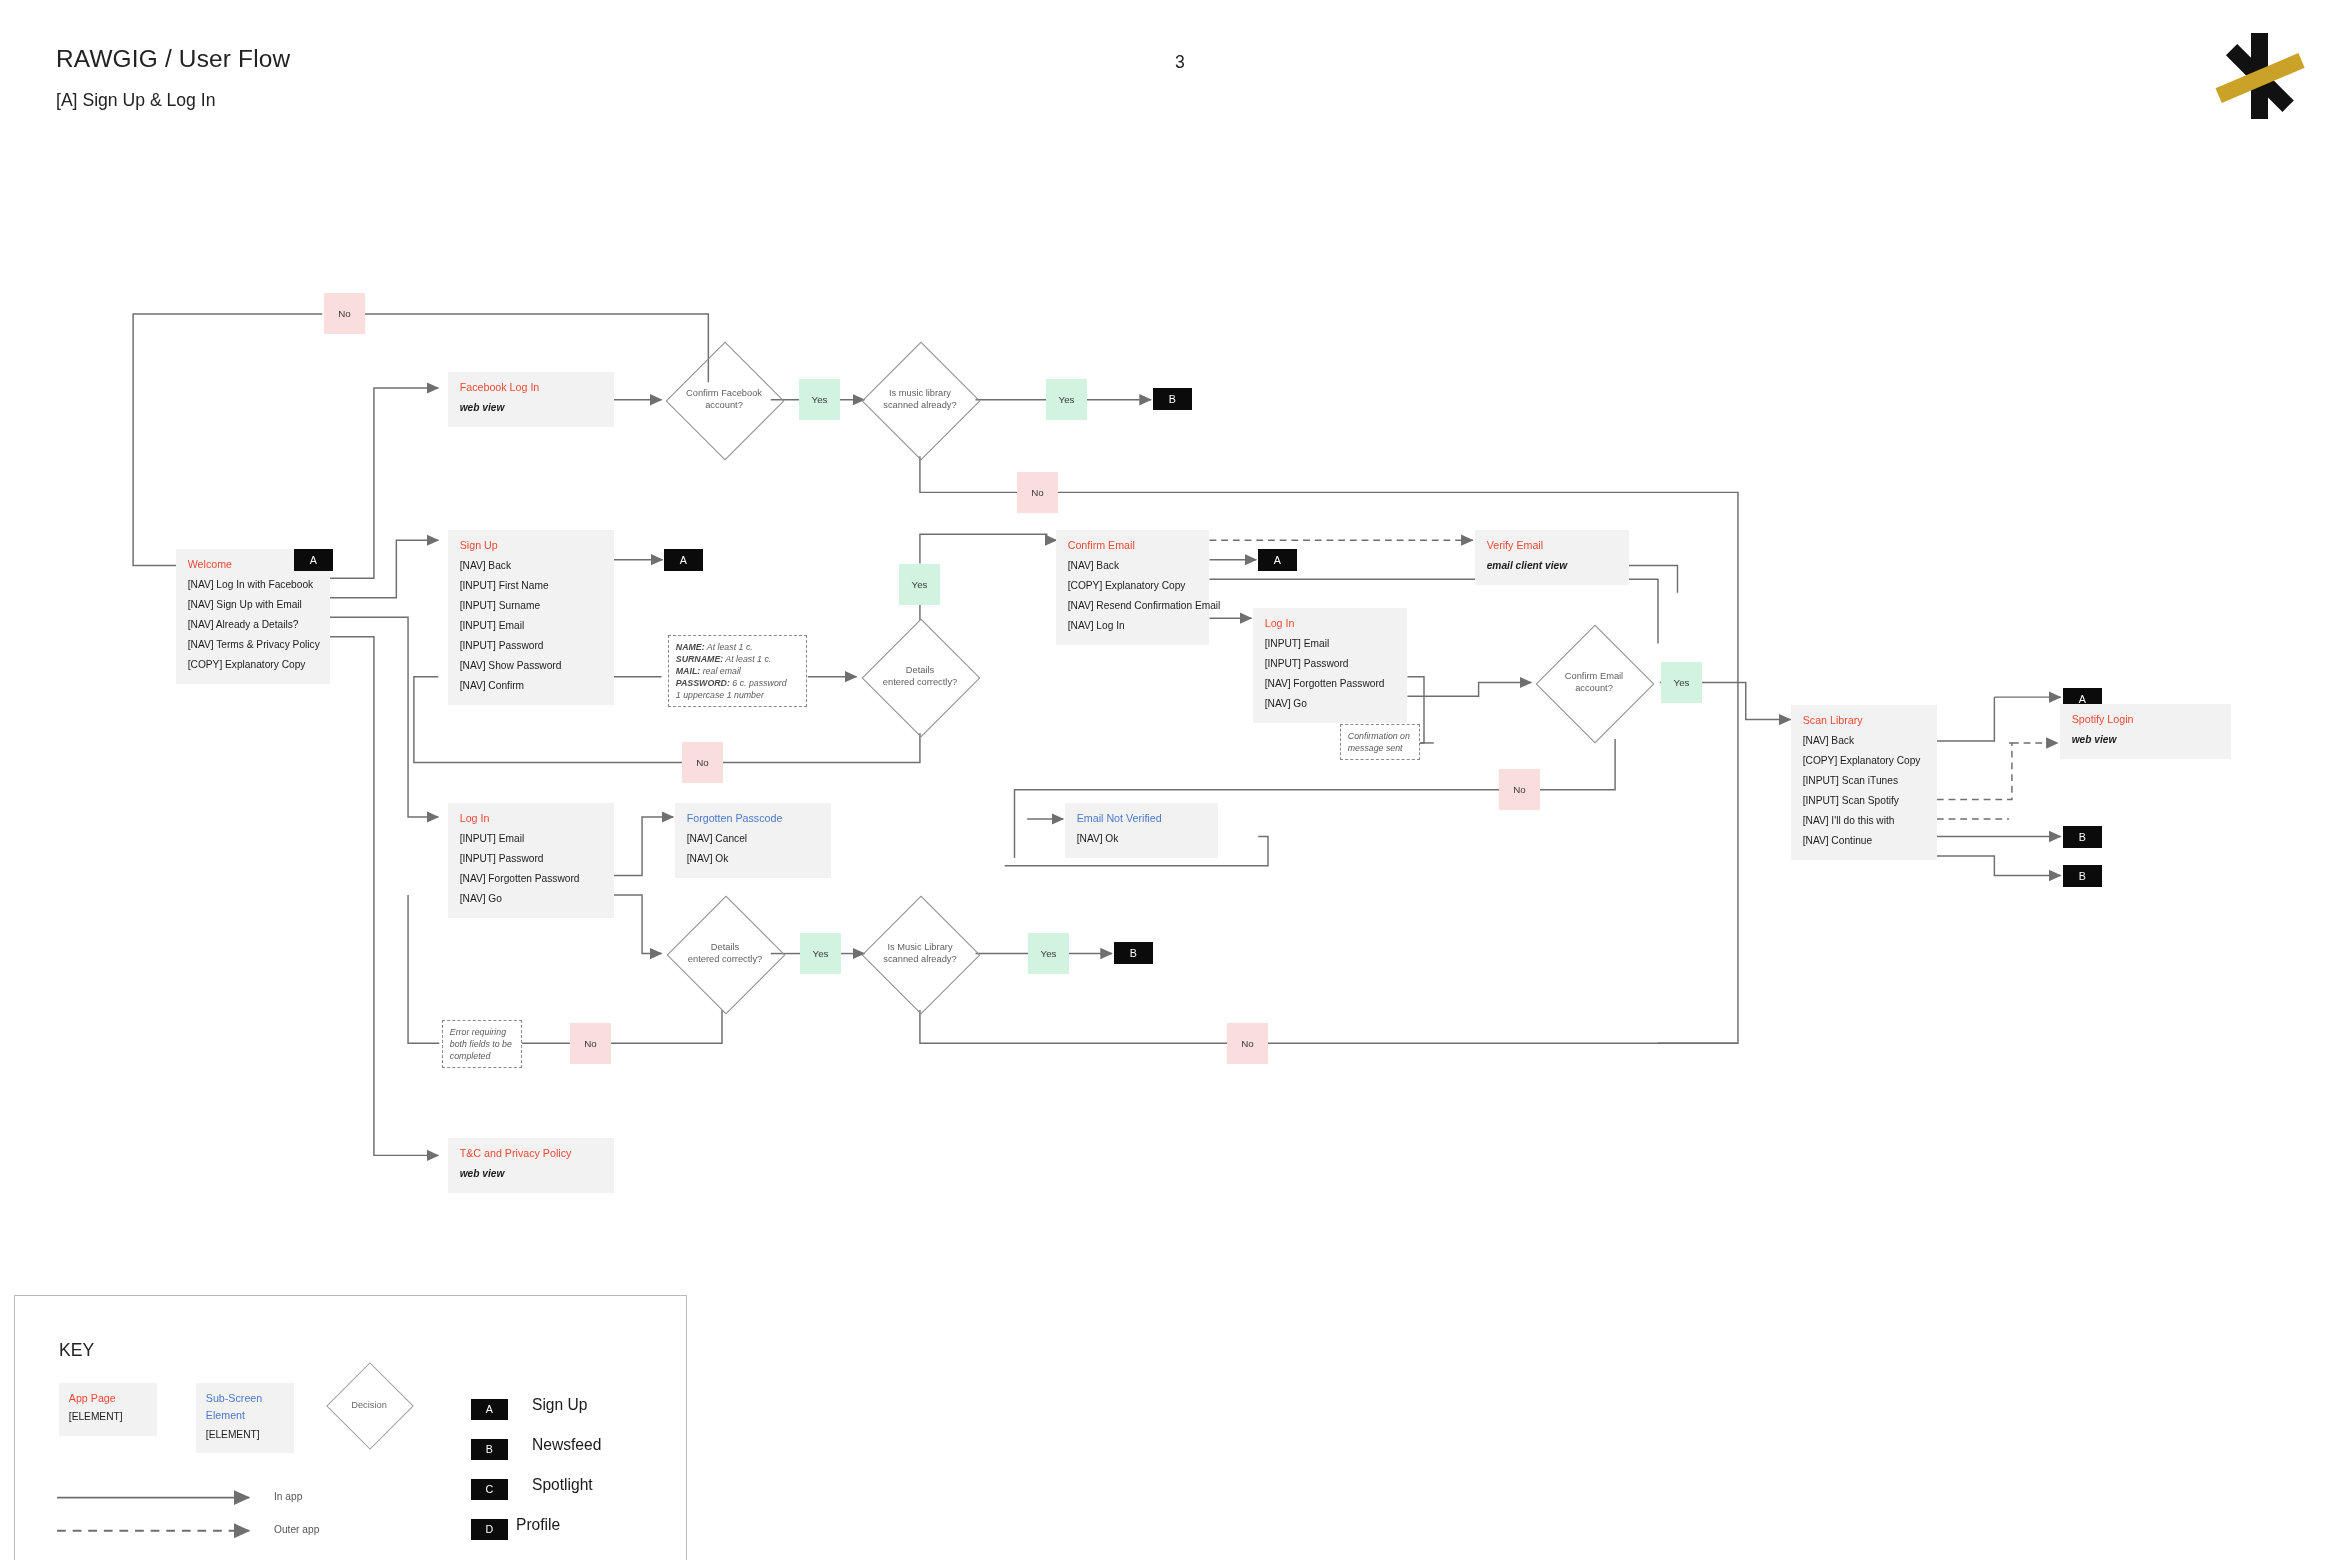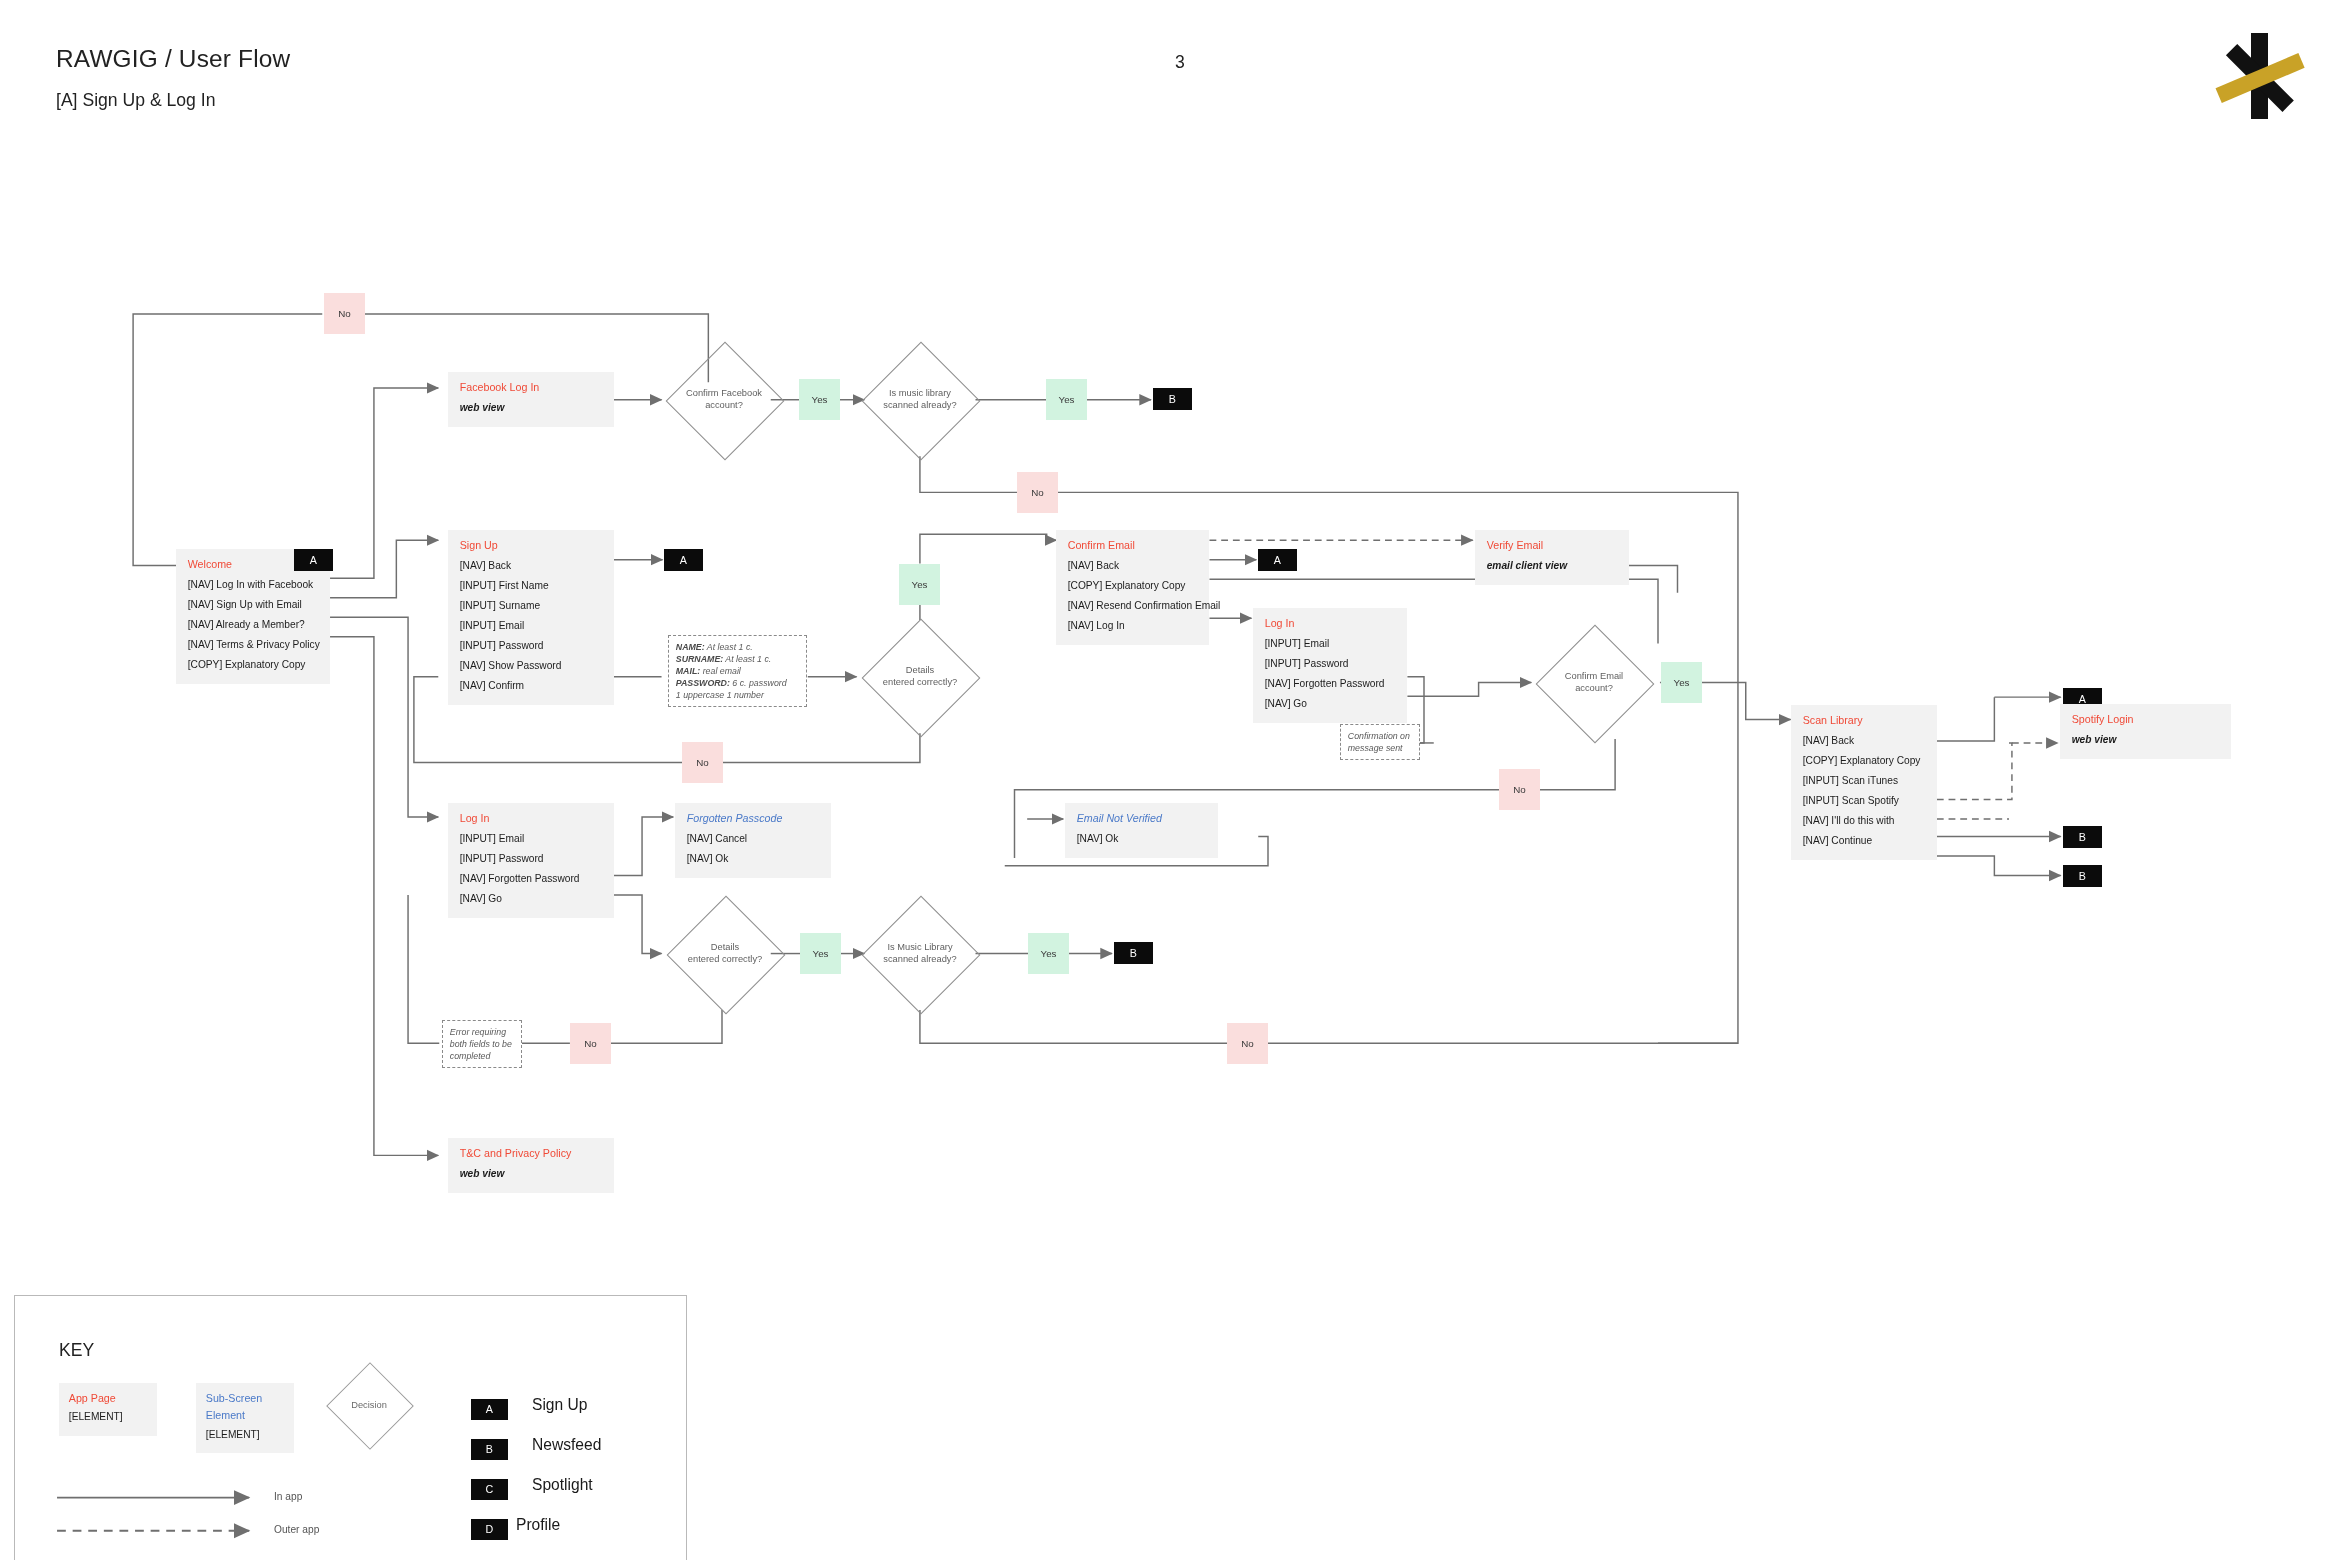--- a/index.html
+++ b/index.html
@@ -15,21 +15,21 @@
 
   
   .logo{position:absolute;width:90px;height:90px;}
   .logo .bar{position:absolute;background:#111;}
   .logo .gold{position:absolute;background:#c9a227;}
 
   
   .card{background:#f2f2f2;padding:6.8px 9.8px 8.8px 11.7px;}
   .card .hd{font-size:10.7px;line-height:17.6px;margin-bottom:2px;}
   .card .hd.app{color:#f04a37;}
-  .card .hd.sub{color:#4a79c8;font-style:italic;}
+  .card .hd.sub{color:#4a79c8;}
   .card .row{font-size:10.2px;line-height:20px;color:#1c1c1c;white-space:nowrap;}
   .card .wv{font-size:10.2px;line-height:19.5px;color:#1c1c1c;font-style:italic;font-weight:bold;}
 
   
   .note{border:1.4px dashed #8a8a8a;background:#fff;padding:4.9px 6.8px;}
   .note div{font-size:8.8px;line-height:12px;color:#5a5a5a;font-style:italic;white-space:nowrap;}
   .note b{font-style:italic;color:#4a4a4a;}
 
   
   .badge{background:#0b0b0b;color:#fff;font-size:10.7px;display:flex;
@@ -196,21 +196,21 @@
     </div>
   </div>
   <div class="abs chip yes" style="left:1046px;top:379px;width:41px;height:41px;">Yes</div>
   <div class="abs badge" style="left:1153px;top:388px;width:39px;height:21.5px;">B</div>
   <div class="abs chip no" style="left:1017px;top:472px;width:41px;height:41px;">No</div>
 
   <div class="abs card" style="left:176px;top:549px;width:154px;">
     <div class="hd app">Welcome</div>
     <div class="row">[NAV] Log In with Facebook</div>
     <div class="row">[NAV] Sign Up with Email</div>
-    <div class="row">[NAV] Already a Member?</div>
+    <div class="row">[NAV] Already a Details?</div>
     <div class="row">[NAV] Terms &amp; Privacy Policy</div>
     <div class="row">[COPY] Explanatory Copy</div>
   </div>
   <div class="abs badge" style="left:294px;top:549px;width:39px;height:21.5px;">A</div>
 
   <div class="abs card" style="left:448px;top:530px;width:166px;">
     <div class="hd app">Sign Up</div>
     <div class="row">[NAV] Back</div>
     <div class="row">[INPUT] First Name</div>
     <div class="row">[INPUT] Surname</div>

